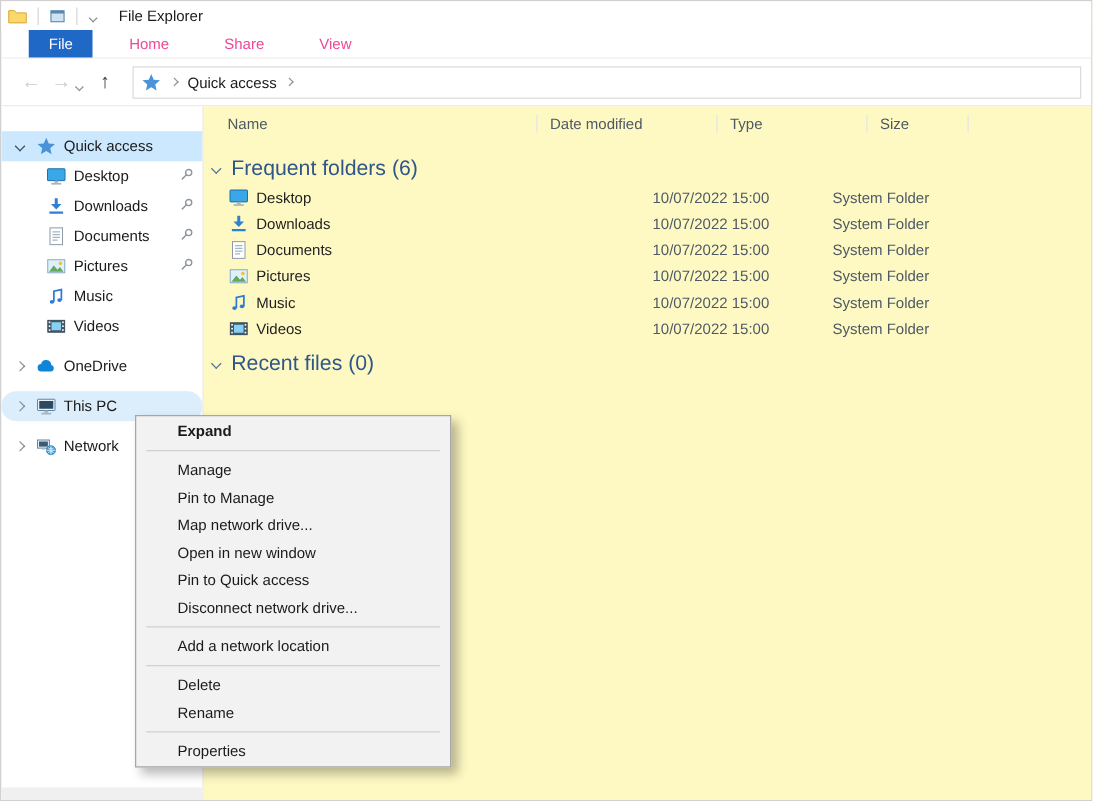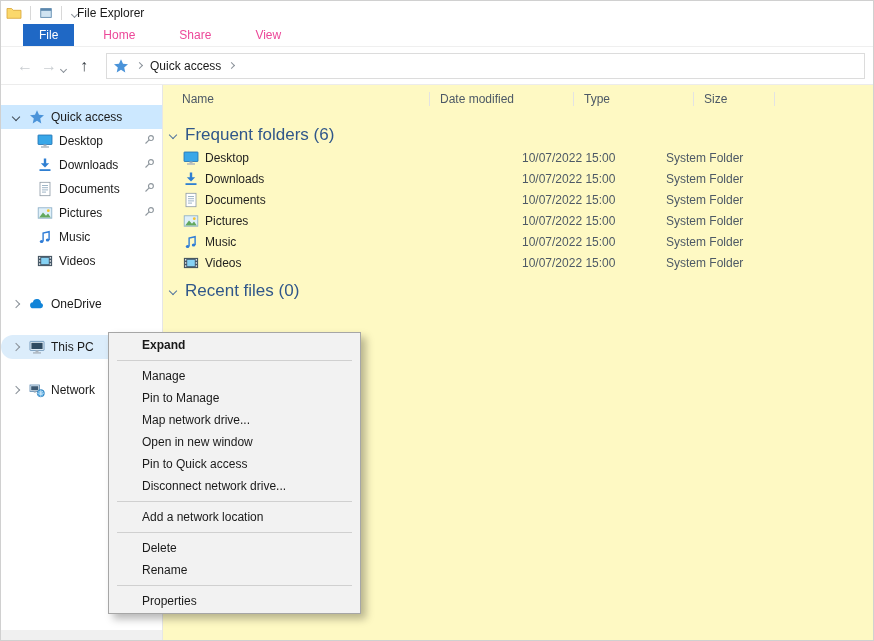--- a/index.html
+++ b/index.html
@@ -6,21 +6,21 @@
   html,body { background:#fff; }
   body { font-family:"Liberation Sans", sans-serif; font-size:12px; color:#1f1f1f; }
   .window { position:relative; width:874px; height:641px; background:#fff; overflow:hidden; border:1px solid #d0d0d0; }
 
   
   .titlebar { height:23px; display:flex; align-items:center; padding-left:5px; background:#fff; }
   .tb-icon svg { width:16px; height:16px; display:block; }
   .tb-sep { width:1px; height:14px; background:#d8d8d8; margin:0 8px; }
   .tb-btn svg { width:14px; height:14px; display:block; }
   .tb-caret { margin-left:2px; }
-  .tb-title { color:#1a1a1a; }
+  .tb-title { margin-left:18px; color:#1a1a1a; }
 
   
   .ribbon { height:23px; display:flex; align-items:stretch; border-bottom:1px solid #efefef; padding-left:22px; }
   .file-tab { background:var(--file-tab-bg,#1f68c5); color:#fff; padding:4px 16px; display:flex; align-items:center; }
   .tab { padding:4px 15px; margin-left:14px; color:#ec4899; display:flex; align-items:center; }
 
   
   .navbar { height:38px; display:flex; align-items:center; padding:0 8px 0 12px; border-bottom:1px solid #ececec; }
   .nav-btn { font-size:16px; line-height:1; width:24px; text-align:center; color:#3b4248; user-select:none; }
   .nav-btn.disabled { color:#c9cdd1; }
@@ -36,21 +36,21 @@
 
   
   .bodyrow { display:flex; height:557px; }
   .sidebar { position:relative; width:162px; border-right:1px solid #e6e6e6; padding-top:20px; overflow:hidden; }
   .tree-item { height:24px; display:flex; align-items:center; position:relative; padding-left:8px; gap:6px; }
   .tree-item .lbl { color:#1a1a1a; white-space:nowrap; }
   .tree-item.selected { background:var(--selection-bg,#cce8ff); }
   .tree-item.hovered { background:var(--hover-bg,#dcedfb);border-radius:12px; }
   .tree-item.child { padding-left:36px; }
   .tree-item .chevbox { width:14px; display:flex; justify-content:center; }
-  .tree-item.toplevel-gap { margin-top:19px; }
+  .tree-item.toplevel-gap { margin-top:8px; }
   .pin { position:absolute; right:6px; top:4px; }
   .pin svg { width:14px; height:14px; display:block; }
   .sidebar-hscroll { position:absolute; bottom:0; left:0; width:100%; height:12px; background:#f0f0f0; }
 
   
   .main { flex:1; position:relative; background:#fef9c3; }
   .colheaders { display:flex; height:28px; align-items:center; color:#4d5966; }
   .col { position:relative; height:100%; display:flex; align-items:center; }
   .col::after { content:""; position:absolute; right:0; top:7px; height:14px; width:1px; background:#e3e3e3; }
   .col.c-name   { width:267px; padding-left:19px; }

